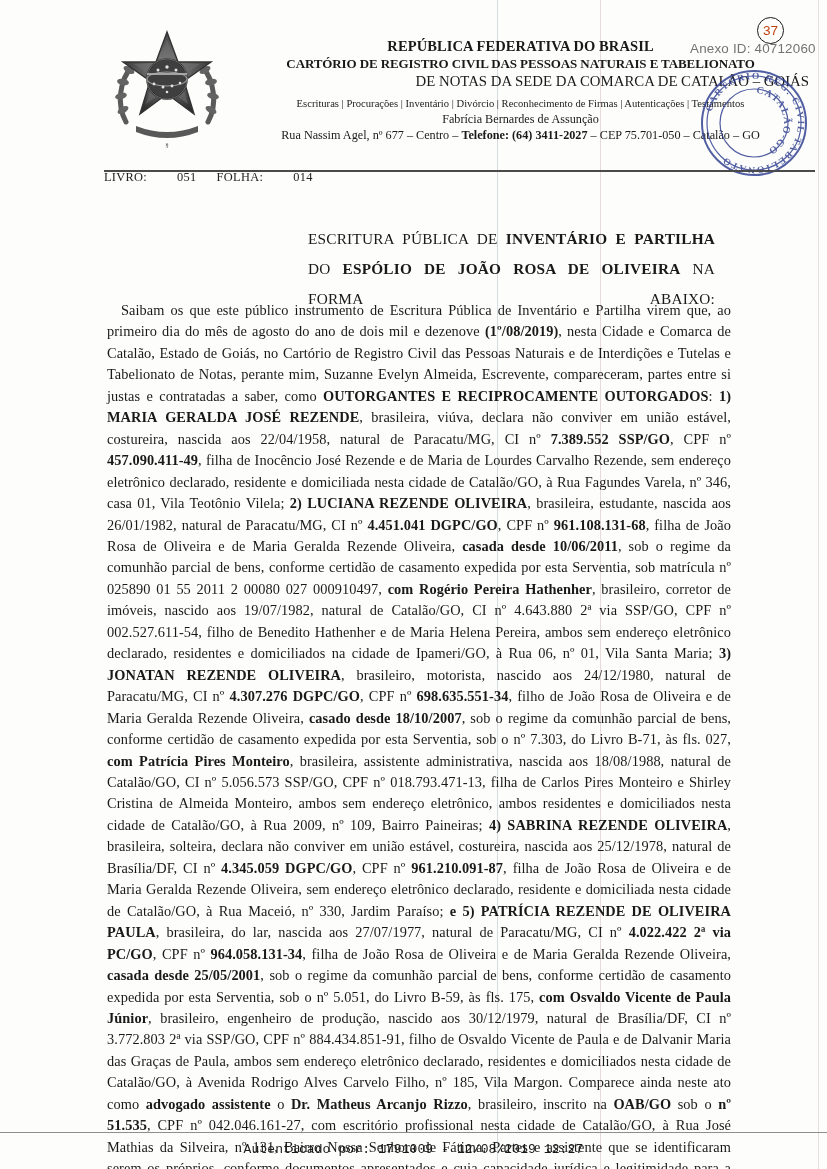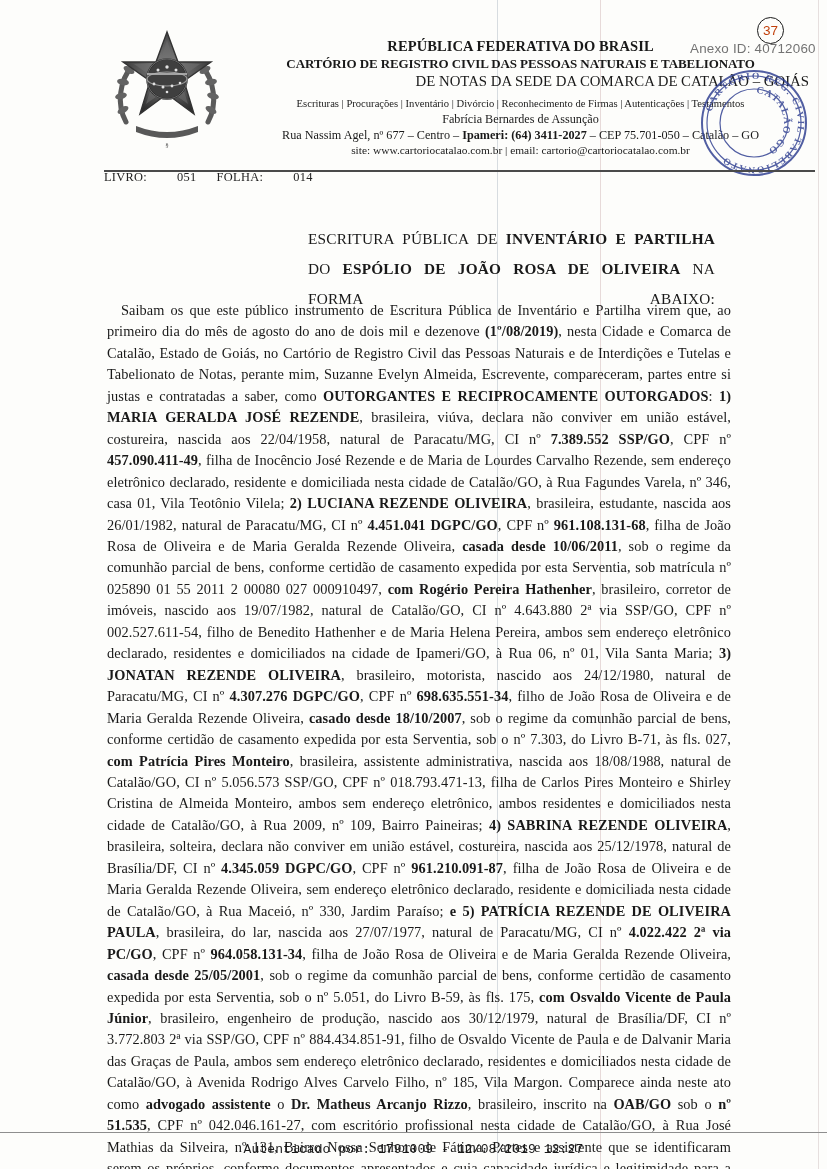--- a/index.html
+++ b/index.html
@@ -252,22 +252,21 @@
       <path d="M24,100 Q55,112 86,100 L86,106 Q55,118 24,106 Z" fill="#585858"></path>
       <text x="55" y="121" font-size="7" fill="#555" text-anchor="middle" font-family="serif">§</text>
     </svg>
 
     <div class="header-text">
       <div class="hdr-l1">REPÚBLICA FEDERATIVA DO BRASIL</div>
       <div class="hdr-l2">CARTÓRIO DE REGISTRO CIVIL DAS PESSOAS NATURAIS E TABELIONATO</div>
       <div class="hdr-l3">DE NOTAS DA SEDE DA COMARCA DE CATALÃO – GOIÁS</div>
       <div class="hdr-services">Escrituras | Procurações | Inventário | Divórcio | Reconhecimento de Firmas | Autenticações | Testamentos</div>
       <div class="hdr-name">Fabrícia Bernardes de Assunção</div>
-      <div class="hdr-addr"><span>Rua Nassim Agel, nº 677 – Centro – </span><b>Ipameri:</b><b> </b><b>(64) 3411-2027</b><span> – CEP 75.701-050 – Catalão – GO</span></div>
-      <div class="hdr-web">site: www.cartoriocatalao.com.br | email: cartorio@cartoriocatalao.com.br</div>
+      <div class="hdr-addr"><span>Rua Nassim Agel, nº 677 – Centro – </span><b>Telefone:</b><b> </b><b>(64) 3411-2027</b><span> – CEP 75.701-050 – Catalão – GO</span></div>
     </div>
 
     <div class="page-number-circle">37</div>
     <div class="anexo-id"><span>Anexo ID:</span> <span>40712060</span></div>
 
     <svg class="notary-seal" viewBox="0 0 112 112">
       <defs>
         <path id="outerArc" d="M 56,56 m -44,0 a 44,44 0 1,1 88,0 a 44,44 0 1,1 -88,0"></path>
         <path id="innerArc" d="M 56,56 m -30,0 a 30,30 0 1,1 60,0 a 30,30 0 1,1 -60,0"></path>
       </defs>

